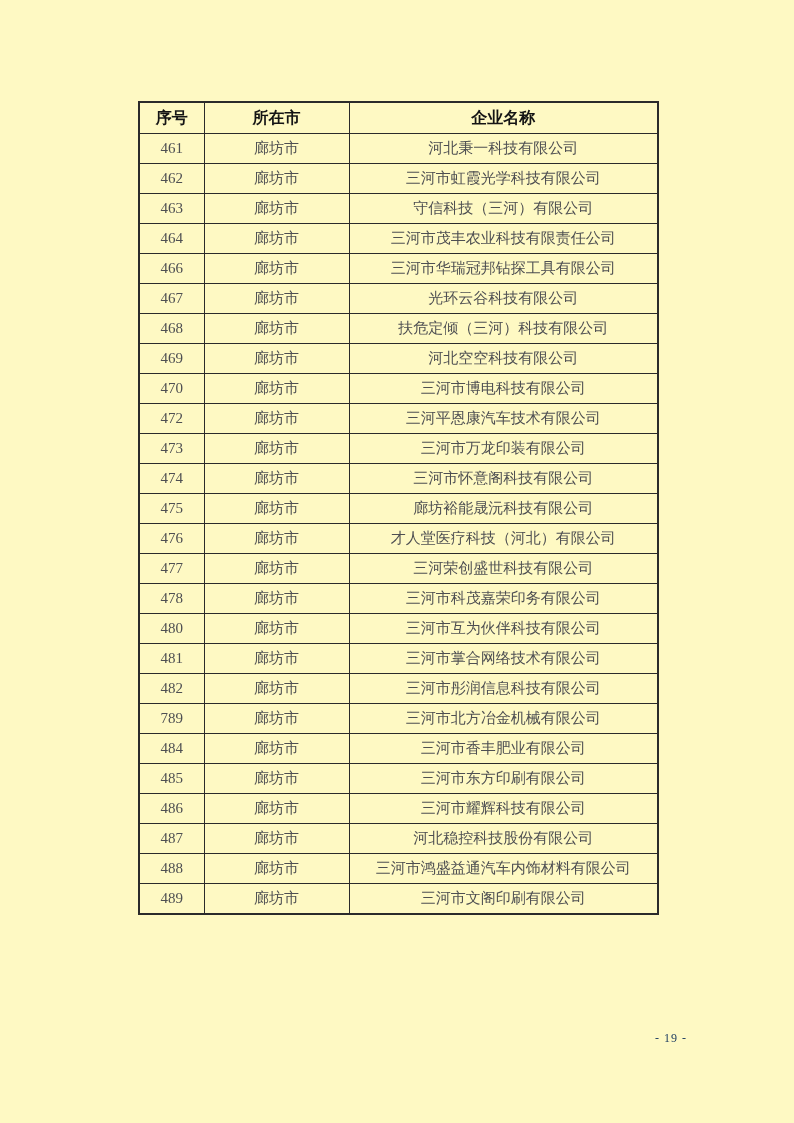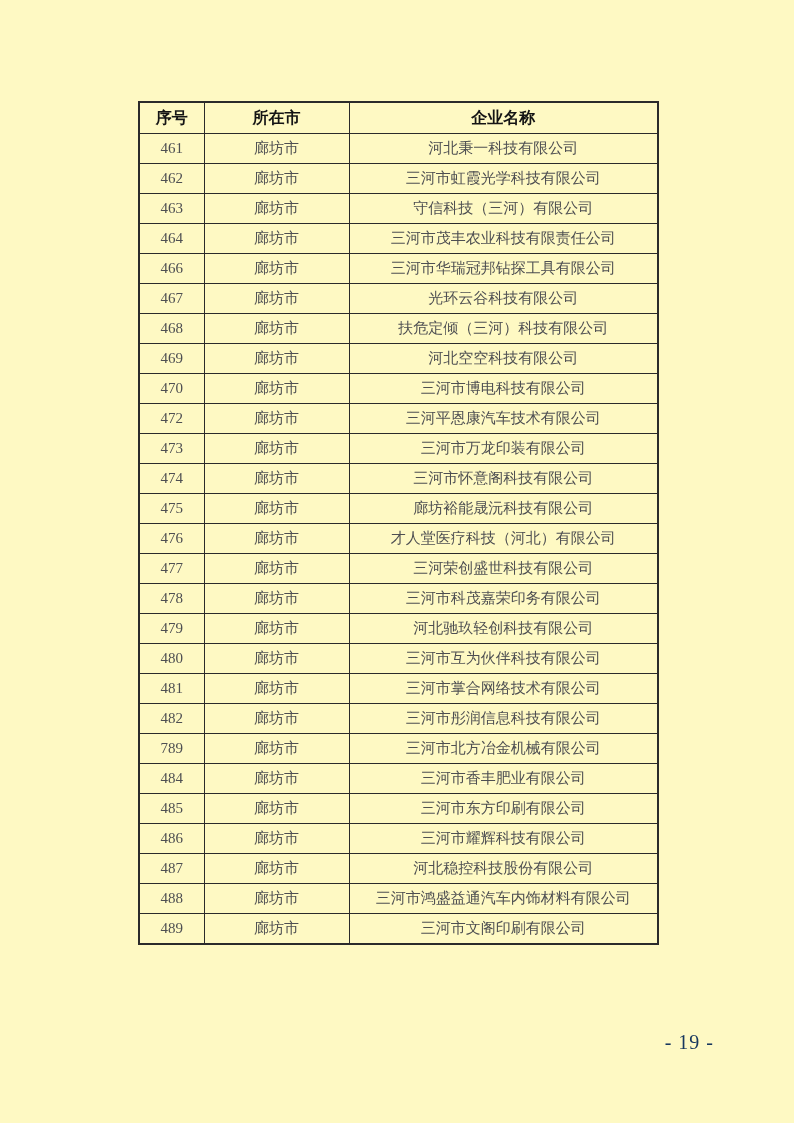--- a/index.html
+++ b/index.html
@@ -46,23 +46,23 @@
     vertical-align: middle;
     padding: 0;
     white-space: nowrap;
     overflow: hidden;
   }
   .page-number {
     position: absolute;
     left: 628px;
     top: 1031px;
     width: 86px;
-    font-size: 20px;
+    font-size: 12px;
     color: #17375e;
-    text-align: right;
+    text-align: center;
     letter-spacing: 1px;
   }
 </style>
 </head>
 <body>
 
 <div class="page">
 
   <table class="company-table">
     <colgroup>
@@ -152,25 +152,20 @@
           <td>477</td>
           <td>廊坊市</td>
           <td>三河荣创盛世科技有限公司</td>
         </tr>
         <tr>
           <td>478</td>
           <td>廊坊市</td>
           <td>三河市科茂嘉荣印务有限公司</td>
         </tr>
         <tr>
-          <td>479</td>
-          <td>廊坊市</td>
-          <td>河北驰玖轻创科技有限公司</td>
-        </tr>
-        <tr>
           <td>480</td>
           <td>廊坊市</td>
           <td>三河市互为伙伴科技有限公司</td>
         </tr>
         <tr>
           <td>481</td>
           <td>廊坊市</td>
           <td>三河市掌合网络技术有限公司</td>
         </tr>
         <tr>

